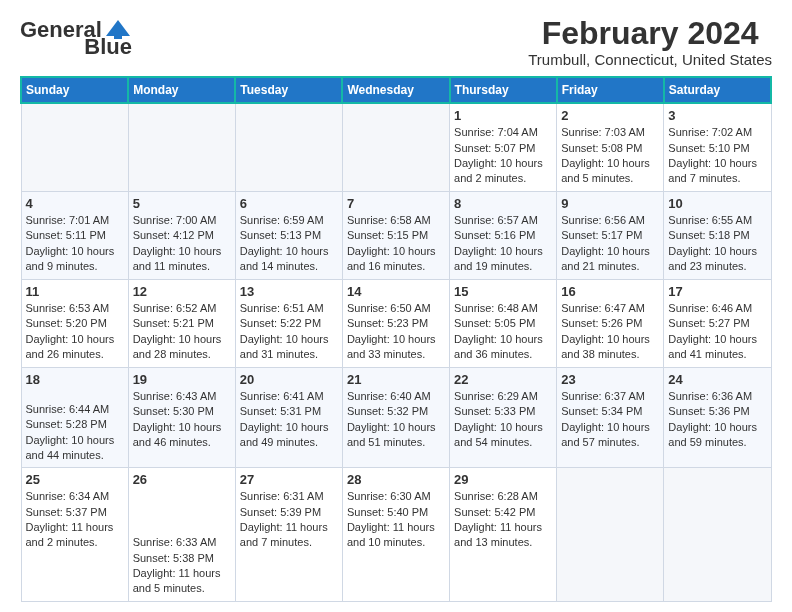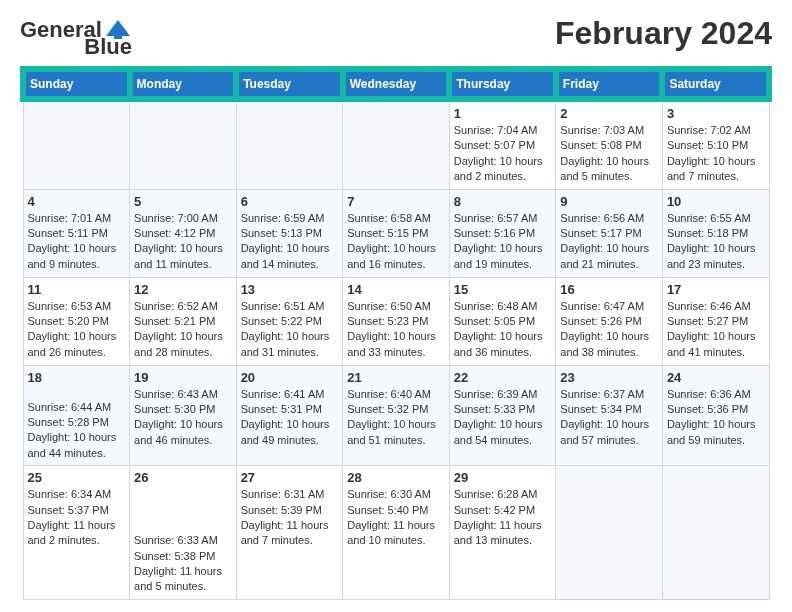--- a/index.html
+++ b/index.html
@@ -54,21 +54,21 @@
       border-collapse: collapse;
       table-layout: fixed;
     }
     th {
       background-color: #2176c7;
       color: #fff;
       font-size: 12px;
       font-weight: bold;
       padding: 5px 4px;
       text-align: left;
-      border: 6px solid #14b8a6;
+      border: 2px solid #14b8a6;
     }
     td {
       vertical-align: top;
       padding: 4px 4px;
       font-size: 10px;
       color: #333;
       border: 1px solid #d0d8e4;
       height: 88px;
       background: #fff;
     }
@@ -103,20 +103,21 @@
           <svg class="logo-icon" viewBox="0 0 28 28">
             <polygon points="14,4 26,20 2,20" fill="#2176c7"></polygon>
             <rect x="10" y="18" width="8" height="5" fill="#2176c7"></rect>
           </svg>
         </div>
         <span class="logo-text blue" style="font-size:22px;align-self:flex-end;margin-top:-8px;">Blue</span>
       </div>
     </div>
     <div class="title-block">
       <h1>February 2024</h1>
+      <h2>Trumbull, Connecticut, United States</h2>
     </div>
   </div>
 
   <table>
     <thead>
       <tr>
         <th>Sunday</th>
         <th>Monday</th>
         <th>Tuesday</th>
         <th>Wednesday</th>
@@ -279,21 +280,21 @@
           </td>
           <td>
             <span class="day-number">21</span>
             <div class="day-info" style="white-space: pre-line;">Sunrise: 6:40 AM
 Sunset: 5:32 PM
 Daylight: 10 hours
 and 51 minutes.</div>
           </td>
           <td>
             <span class="day-number">22</span>
-            <div class="day-info" style="white-space: pre-line;">Sunrise: 6:39 AM
+            <div class="day-info" style="white-space: pre-line;">Sunrise: 6:29 AM
 Sunset: 5:33 PM
 Daylight: 10 hours
 and 54 minutes.</div>
           </td>
           <td>
             <span class="day-number">23</span>
             <div class="day-info" style="white-space: pre-line;">Sunrise: 6:37 AM
 Sunset: 5:34 PM
 Daylight: 10 hours
 and 57 minutes.</div>

